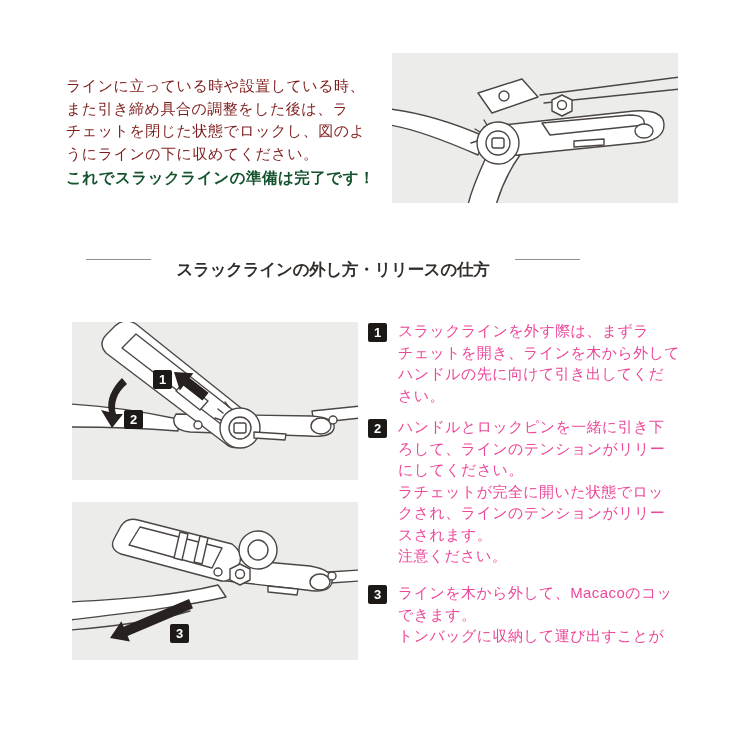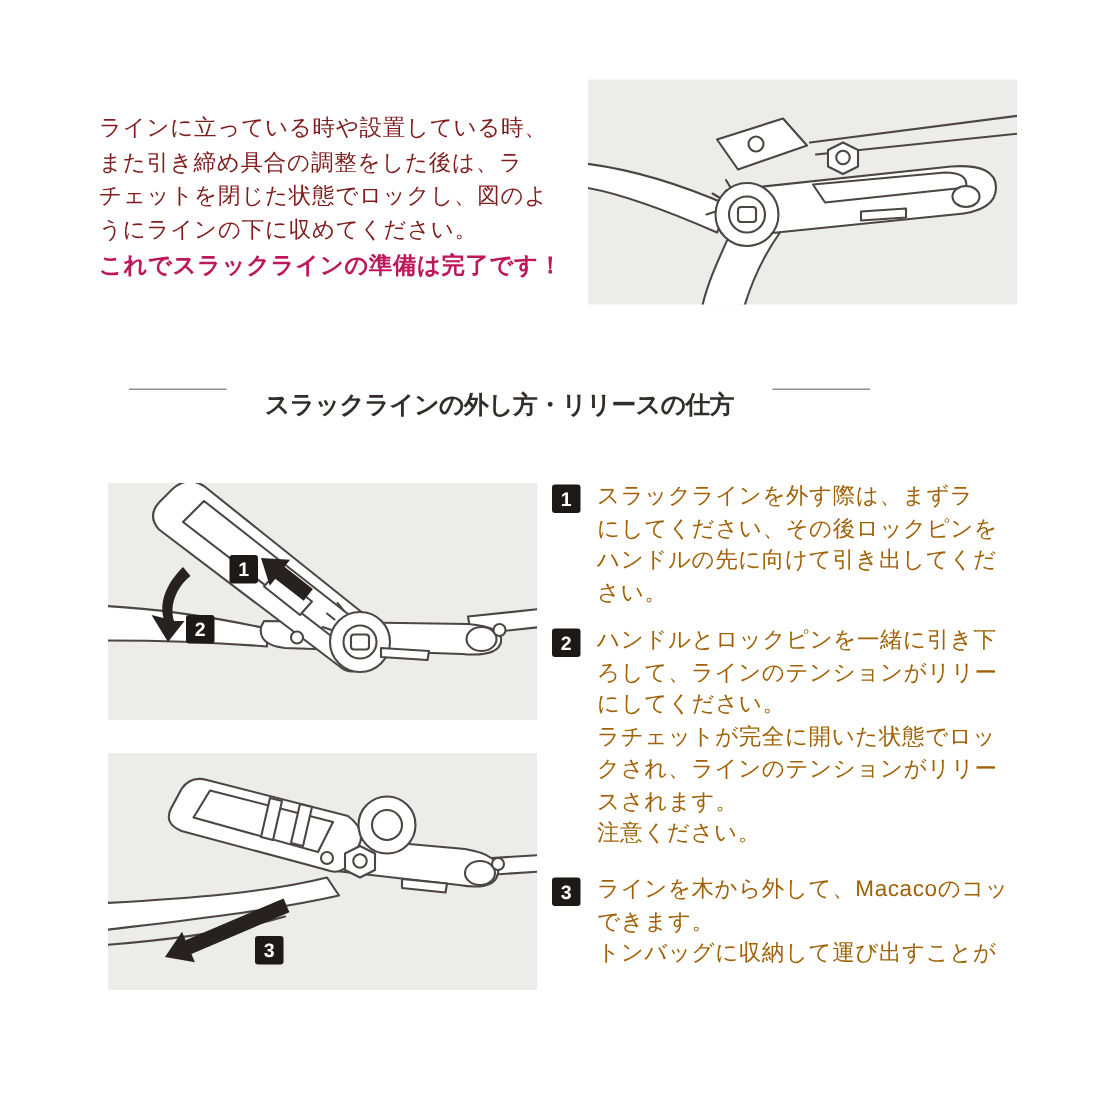--- a/index.html
+++ b/index.html
@@ -8,21 +8,21 @@
     font-family:"Liberation Sans","DejaVu Sans",sans-serif;
   }
   
   .intro-text{position:absolute;left:66px;top:75px;width:310px;}
   .intro-line{
     font-size:15px;line-height:22.5px;letter-spacing:0.5px;
     color:#7f1d1d;white-space:nowrap;
   }
   .conclusion{
     margin-top:2px;font-size:15.5px;line-height:22px;letter-spacing:0.5px;
-    font-weight:bold;color:#be185d;white-space:nowrap;
+    font-weight:bold;color:#14532d;white-space:nowrap;
   }
   
   .fig{position:absolute;background:#ececea;}
   .fig svg{display:block;width:100%;height:100%;}
   .fig-top{left:392px;top:53px;width:286px;height:150px;}
   .fig1{left:72px;top:322px;width:286px;height:158px;}
   .fig2{left:72px;top:502px;width:286px;height:158px;}
   
   .title-row{
     position:absolute;left:88px;top:259px;width:490px;height:26px;
@@ -39,21 +39,21 @@
   .step-2{top:416px;}
   .step-3{top:582px;}
   .badge{
     width:19px;height:19px;background:#1c1917;color:#ffffff;border-radius:2px;
     font-size:13px;font-weight:bold;line-height:19px;text-align:center;flex:none;
   }
   .step .badge{position:absolute;left:0;top:3px;}
   .step-lines{margin-left:30px;}
   .step-line{
     font-size:15px;line-height:21.5px;letter-spacing:0.4px;
-    color:#a16207;white-space:nowrap;
+    color:#ec4899;white-space:nowrap;
   }
   
   .fig-badge{position:absolute;}
   .fb-1{left:81px;top:48px;}
   .fb-2{left:52px;top:88px;}
   .fb-3{left:98px;top:122px;}
 </style>
 </head>
 <body>
 
@@ -147,21 +147,21 @@
         <polygon fill="#27221f" points="0,0 17,-11 17,-5 88,-5 88,5 17,5 17,11"></polygon>
       </g>
     </svg>
     <div class="badge fig-badge fb-3">3</div>
   </div>
 
   <div class="step step-1">
     <div class="badge">1</div>
     <div class="step-lines">
       <div class="step-line">スラックラインを外す際は、まずラ</div>
-      <div class="step-line">にしてください、その後ロックピンを</div>
+      <div class="step-line">チェットを開き、ラインを木から外して</div>
       <div class="step-line">ハンドルの先に向けて引き出してくだ</div>
       <div class="step-line">さい。</div>
     </div>
   </div>
 
   <div class="step step-2">
     <div class="badge">2</div>
     <div class="step-lines">
       <div class="step-line">ハンドルとロックピンを一緒に引き下</div>
       <div class="step-line">ろして、ラインのテンションがリリー</div>

